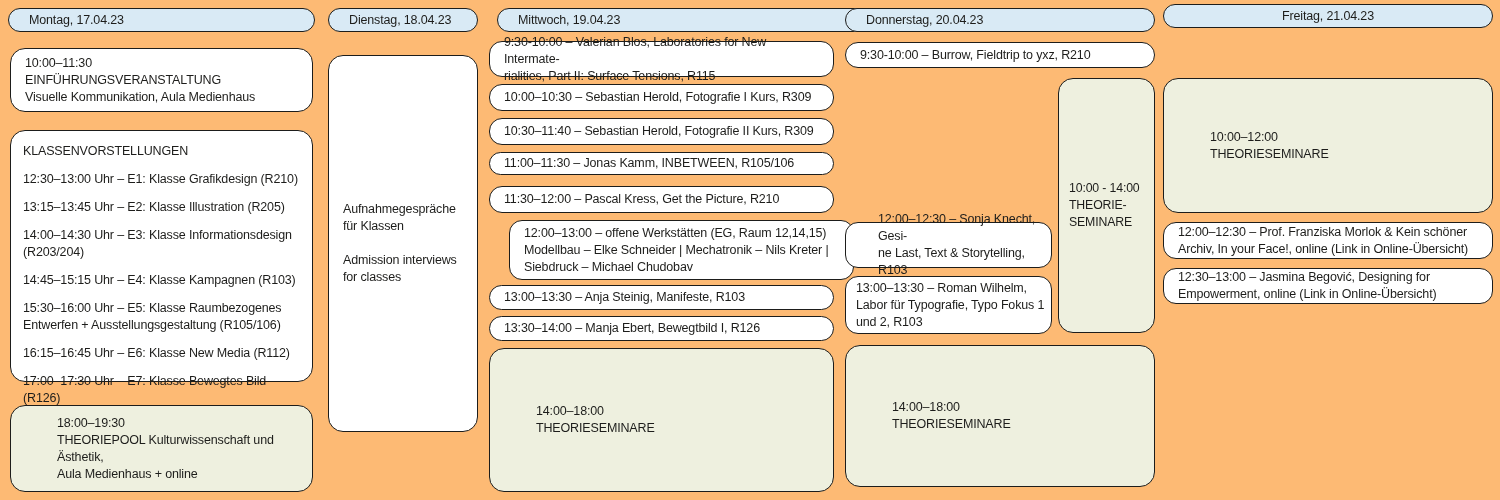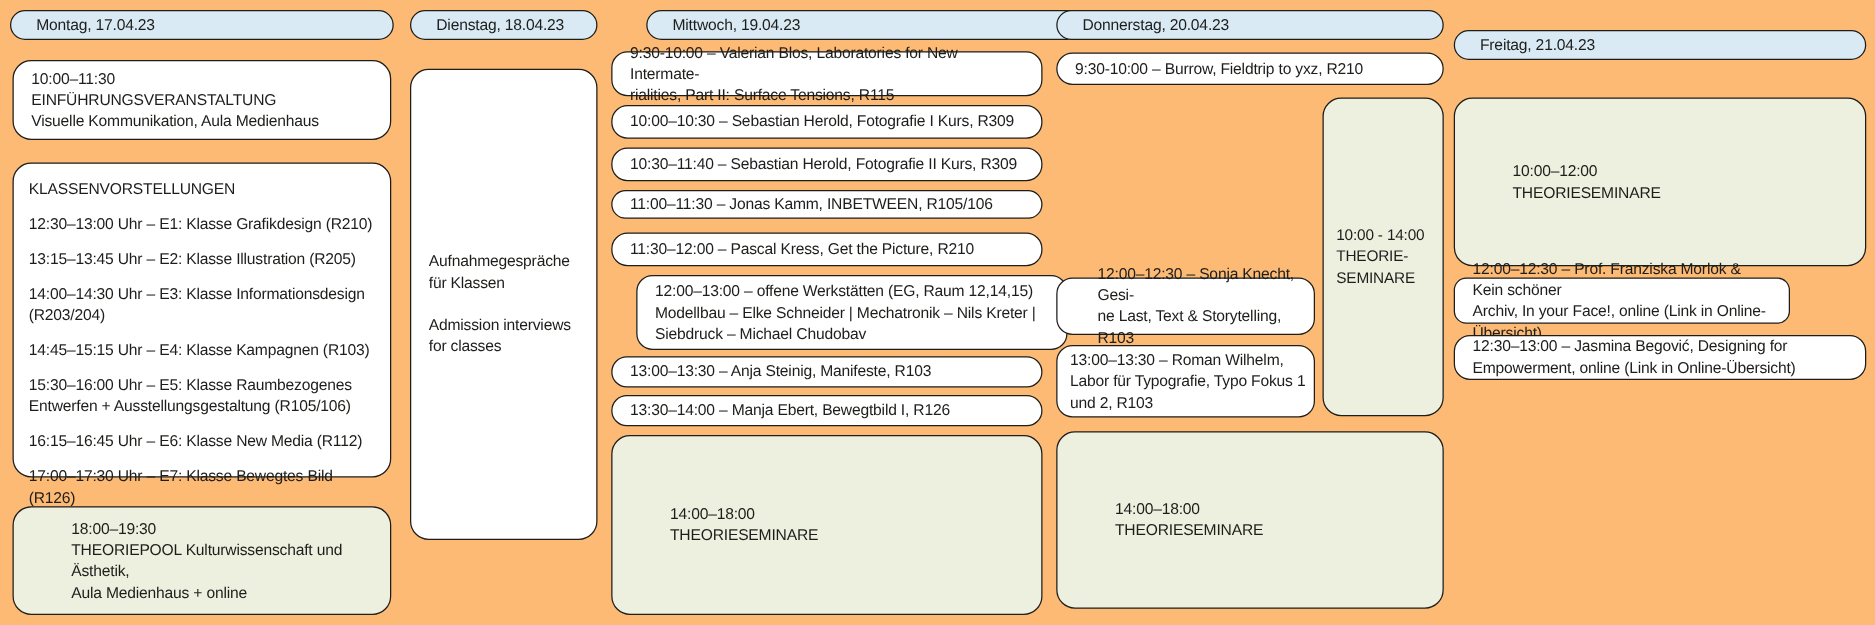--- a/index.html
+++ b/index.html
@@ -37,27 +37,27 @@
 <body>
 
 <div id="canvas">
 
   <div class="pill" style="left:8px;top:8px;width:307px;">
     <span class="txt">Montag, 17.04.23</span>
   </div>
   <div class="pill" style="left:328px;top:8px;width:150px;">
     <span class="txt">Dienstag, 18.04.23</span>
   </div>
-  <div class="pill" style="left:517px;top:8px;width:374px;">
+  <div class="pill" style="left:497px;top:8px;width:374px;">
     <span class="txt">Mittwoch, 19.04.23</span>
   </div>
   <div class="pill" style="left:845px;top:8px;width:310px;">
     <span class="txt">Donnerstag, 20.04.23</span>
   </div>
-  <div class="pill" style="left:1163px;top:24px;width:330px;">
+  <div class="pill" style="left:1163px;top:4px;width:330px;justify-content:center;">
     <span class="txt">Freitag, 21.04.23</span>
   </div>
 
   <div class="box" style="left:10px;top:48px;width:303px;height:64px;border-radius:15px;">
     <div class="txt">10:00–11:30
 EINFÜHRUNGSVERANSTALTUNG
 Visuelle Kommunikation, Aula Medienhaus</div>
   </div>
 
   <div class="box flow" style="left:10px;top:130px;width:303px;height:252px;border-radius:15px;">
@@ -136,21 +136,21 @@
   </div>
   <div class="box green" style="left:845px;top:345px;width:310px;height:142px;">
     <div class="txt">14:00–18:00
 THEORIESEMINARE</div>
   </div>
 
   <div class="box green" style="left:1163px;top:78px;width:330px;height:135px;">
     <div class="txt">10:00–12:00
 THEORIESEMINARE</div>
   </div>
-  <div class="box" style="left:1163px;top:222px;width:269px;height:37px;border-radius:10px;">
+  <div class="box" style="left:1163px;top:222px;width:330px;height:37px;">
     <div class="txt">12:00–12:30 – Prof. Franziska Morlok &amp; Kein schöner
 Archiv, In your Face!, online (Link in Online-Übersicht)</div>
   </div>
   <div class="box" style="left:1163px;top:268px;width:330px;height:36px;">
     <div class="txt">12:30–13:00 – Jasmina Begović, Designing for
 Empowerment, online (Link in Online-Übersicht)</div>
   </div>
 
 </div>
 

